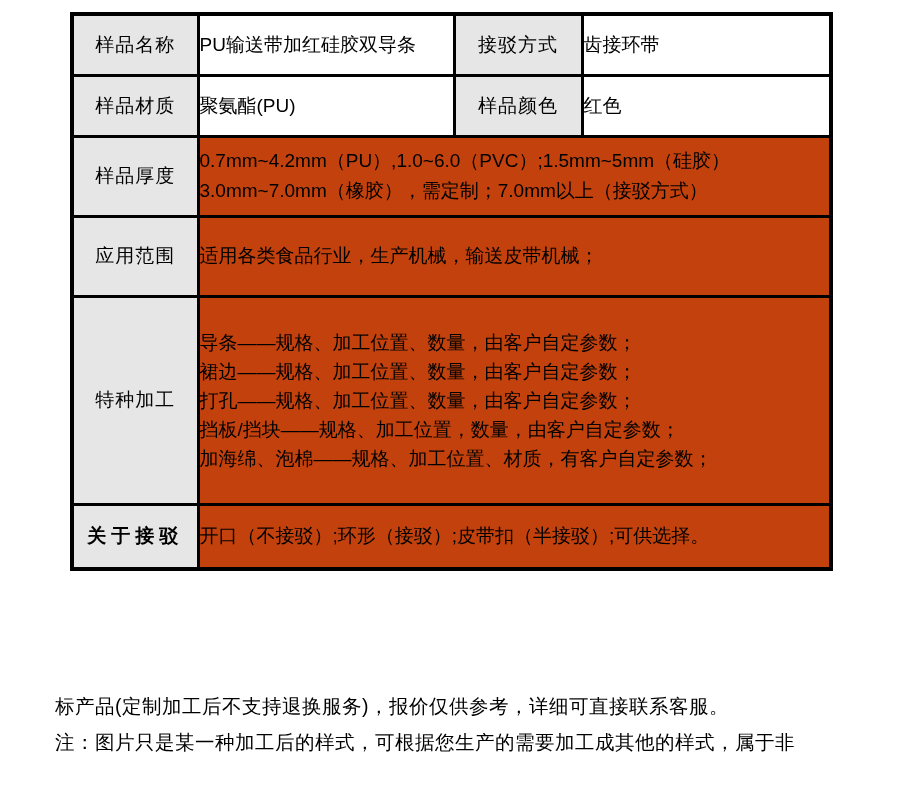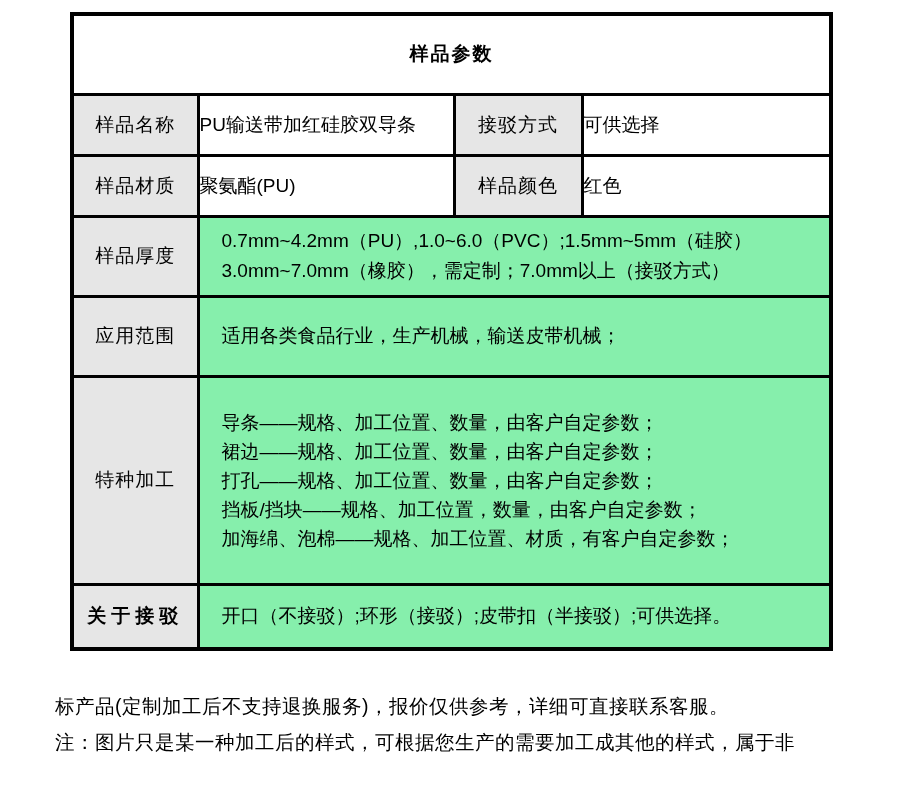--- a/index.html
+++ b/index.html
@@ -41,22 +41,21 @@
   }
   td.label {
     background: #e6e6e6;
     text-align: center;
     letter-spacing: 1px;
   }
   td.label.spread { letter-spacing: 5px; font-weight: bold; }
   td.val-center { text-align: left; background: #ffffff; }
   td.val-left {
     text-align: left;
-    background: #86efac;
-    padding-left: 22px;
+    background: #c2410c;
     padding-right: 12px;
   }
   tr.row-sm td { height: 61px; }
   tr.row-md td { height: 80px; }
   tr.row-xl td { height: 208px; }
   tr.row-last td { height: 65px; }
   .multiline div { line-height: 30px; }
   .lines5 div { line-height: 29px; }
 
   .note {
@@ -76,29 +75,26 @@
 
   <table class="spec">
     <colgroup>
       <col class="col-l1">
         <col class="col-v1">
         <col class="col-l2">
         <col class="col-v2">
     </colgroup>
 
     <tbody>
-        <tr>
-      <td class="title-cell" colspan="4">样品参数</td>
-    </tr>
 
     <tr class="row-sm">
       <td class="label">样品名称</td>
       <td class="val-center">PU输送带加红硅胶双导条</td>
       <td class="label">接驳方式</td>
-      <td class="val-center">可供选择</td>
+      <td class="val-center">齿接环带</td>
     </tr>
 
     <tr class="row-sm">
       <td class="label">样品材质</td>
       <td class="val-center">聚氨酯(PU)</td>
       <td class="label">样品颜色</td>
       <td class="val-center">红色</td>
     </tr>
 
     <tr class="row-md">

